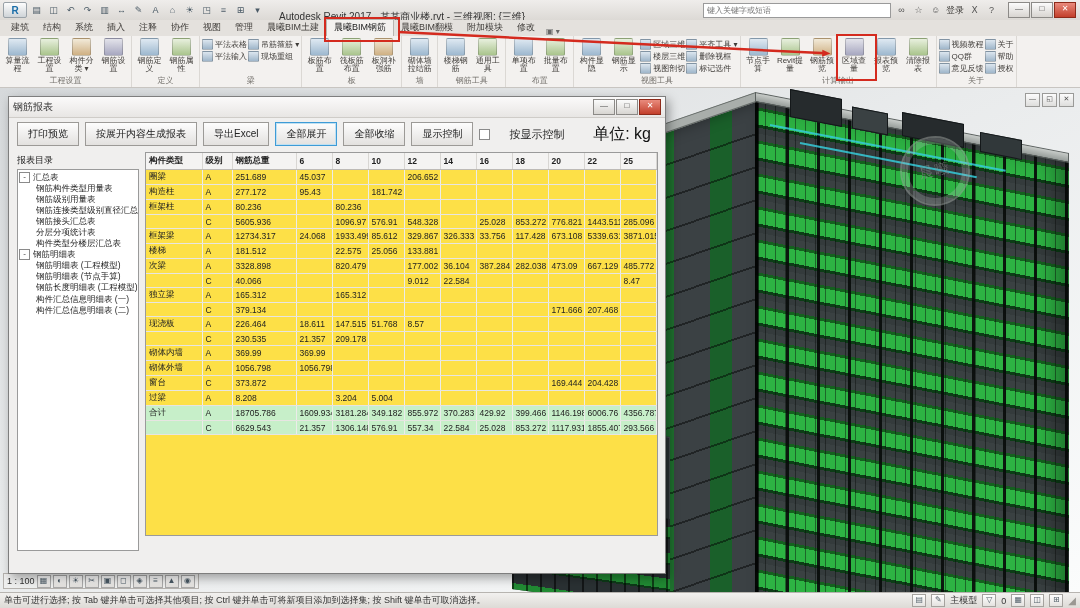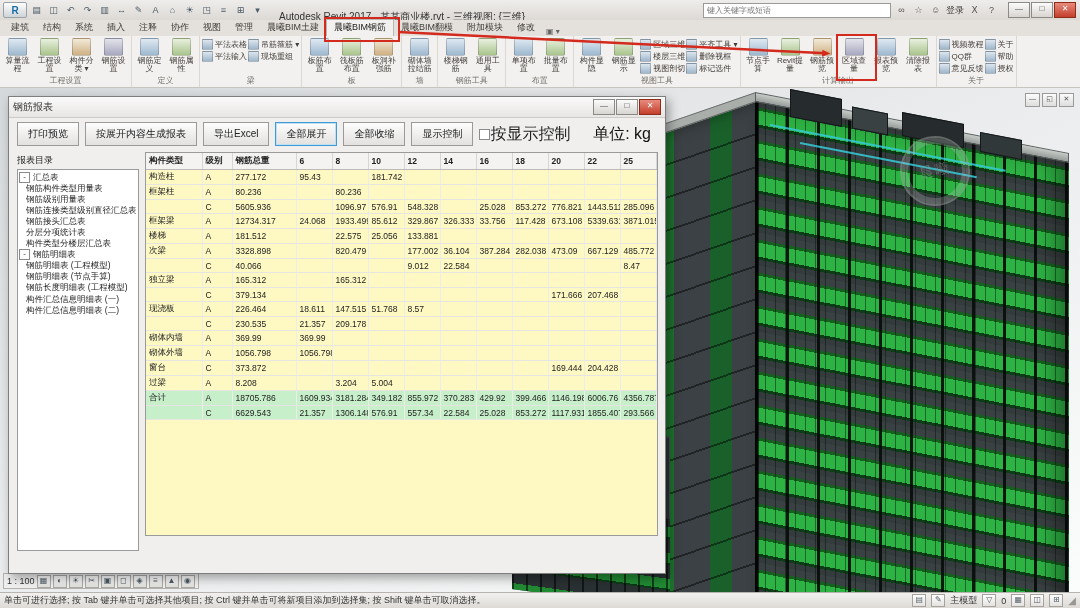--- a/index.html
+++ b/index.html
@@ -96,32 +96,32 @@
   
   #dialog{position:absolute;left:8px;top:96px;width:658px;height:478px;background:#f0efee;
     border:1px solid #7e7e7e;box-shadow:3px 4px 10px rgba(0,0,0,.35);z-index:20;box-sizing:border-box}
   #dlg-titlebar{height:20px;background:linear-gradient(#fbfafa,#e8e6e4);border-bottom:1px solid #cfccc8;
     display:flex;align-items:center;font-size:10px;color:#333;padding:0 4px}
   #dlg-titlebar .winbtns{margin-left:auto}
   #dlg-toolbar{height:32px;display:flex;align-items:center;gap:6px;padding:0 8px;font-size:10px}
   .dbtn{height:22px;padding:0 10px;background:linear-gradient(#fdfdfd,#e3e1df);border:1px solid #9c9a97;
     font-size:10px;color:#222;display:flex;align-items:center;white-space:nowrap}
   .dbtn.focus{border:1px solid #3e9bd6;box-shadow:0 0 0 1px #bfe0f2 inset}
-  .chk{display:flex;align-items:center;gap:0;font-size:16px;color:#222}
+  .chk{display:flex;align-items:center;gap:19px;font-size:11px;color:#222}
   .chk .box{width:9px;height:9px;border:1px solid #8a8a8a;background:#fff}
   #unit{margin-left:auto;font-size:16px;color:#111;padding-right:6px}
   #dlg-body{display:flex;gap:6px;padding:2px 8px;height:404px;box-sizing:border-box}
   .pane-label{font-size:9px;color:#222;margin:2px 0 2px}
   #tree-box{width:122px;height:382px;background:#fff;border:1px solid #9a9a9a;overflow:hidden;
     font-size:8.5px;color:#222;padding:2px 1px;box-sizing:border-box;line-height:1.3}
   .tnode{display:flex;align-items:center;gap:3px;white-space:nowrap}
   .nbox{width:9px;height:9px;border:1px solid #8a8a8a;background:#fff;font-size:8px;line-height:7px;
     text-align:center;color:#333;flex:0 0 auto}
-  .titem{padding-left:7px;white-space:nowrap}
-  #table-wrap{flex:1;height:382px;background:#fef9c3;border:1px solid #9a9a9a;overflow:hidden}
+  .titem{padding-left:17px;white-space:nowrap}
+  #table-wrap{flex:1;height:382px;background:#fde047;border:1px solid #9a9a9a;overflow:hidden}
   table.rpt{border-collapse:collapse;table-layout:fixed;width:510px;font-size:8.5px;color:#222}
   .rpt th{background:#f4f3f2;border-right:1px solid #d8d6d3;border-bottom:1px solid #bdbab6;
     font-weight:bold;text-align:left;padding:2px 3px;height:12px;white-space:nowrap}
   .rpt td{border-right:1px solid #ececea;border-bottom:1px solid #e7e5e2;padding:1px 3px;height:11px;
     white-space:nowrap;overflow:hidden}
   .rpt tr.sum td{background:#c7efc9}
   .rpt col.c1{width:56px}.rpt col.c2{width:30px}.rpt col.c3{width:64px}.rpt col.cd{width:36px}
   
   #statusbar{position:absolute;left:0;top:592px;width:1080px;height:16px;background:linear-gradient(#f2f1ef,#dddad6);
     border-top:1px solid #b7b4b0;display:flex;align-items:center;font-size:9px;color:#333;padding:0 4px;box-sizing:border-box}
@@ -518,20 +518,35 @@
                 <th>14</th>
                 <th>16</th>
                 <th>18</th>
                 <th>20</th>
                 <th>22</th>
                 <th>25</th>
               </tr>
             </thead>
             <tbody>
               <tr>
+                <td>圈梁</td>
+                <td>A</td>
+                <td>251.689</td>
+                <td>45.037</td>
+                <td></td>
+                <td></td>
+                <td>206.652</td>
+                <td></td>
+                <td></td>
+                <td></td>
+                <td></td>
+                <td></td>
+                <td></td>
+              </tr>
+              <tr>
                 <td>构造柱</td>
                 <td>A</td>
                 <td>277.172</td>
                 <td>95.43</td>
                 <td></td>
                 <td>181.742</td>
                 <td></td>
                 <td></td>
                 <td></td>
                 <td></td>

